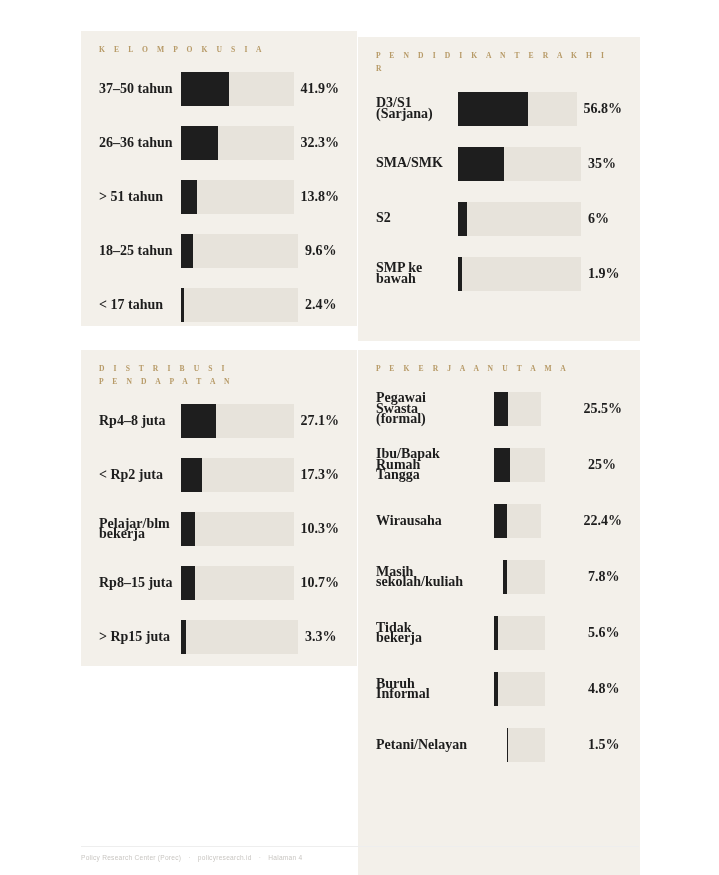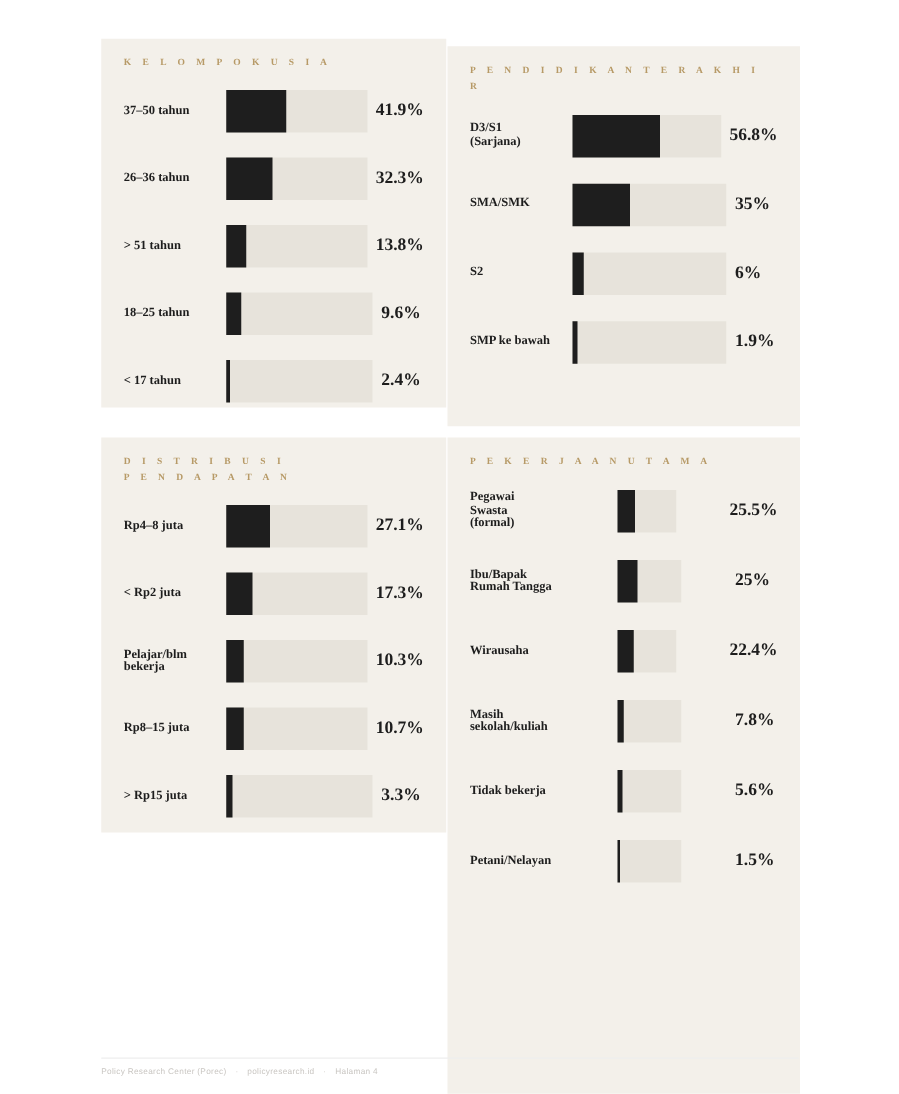--- a/index.html
+++ b/index.html
@@ -50,21 +50,21 @@
   
   .rows { display: block; }
 
   .bar-row {
     display: flex;
     align-items: center;
     width: 100%;
   }
 
   .bar-label {
-    font-size: 10px;
+    font-size: 14px;
     font-weight: 700;
     color: #1d1d1d;
     line-height: 10.5px;
     flex: 0 0 82px;
     padding-right: 4px;
     box-sizing: border-box;
     white-space: pre-line;
   }
 
   .bar-track {
@@ -300,20 +300,27 @@
 
 
       <div class="bar-row">
         <div class="bar-label">Tidak bekerja</div>
         <div class="bar-track">
           <div class="bar-fill" style="width: 8.5%;"></div>
         </div>
         <div class="bar-value">5.6%</div>
       </div>
 
+      <div class="bar-row">
+        <div class="bar-label">Buruh Informal</div>
+        <div class="bar-track">
+          <div class="bar-fill" style="width: 8%;"></div>
+        </div>
+        <div class="bar-value">4.8%</div>
+      </div>
 
       <div class="bar-row">
         <div class="bar-label">Petani/Nelayan</div>
         <div class="bar-track">
           <div class="bar-fill" style="width: 3.5%;"></div>
         </div>
         <div class="bar-value">1.5%</div>
       </div>
 
     </div>

